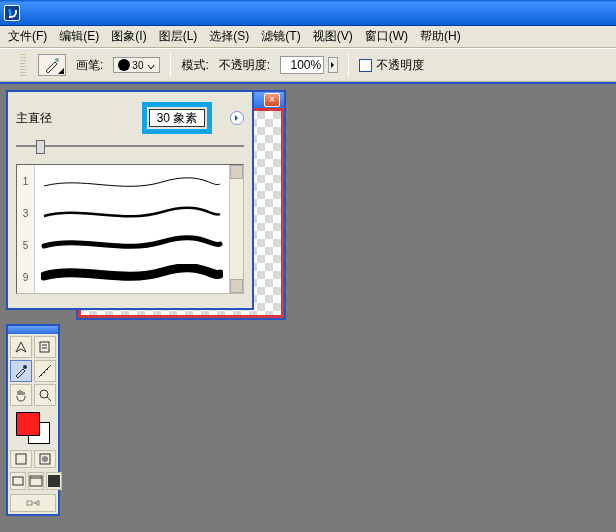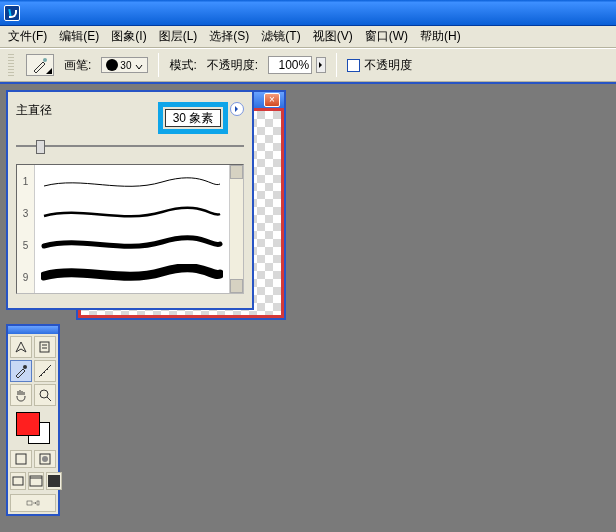--- a/index.html
+++ b/index.html
@@ -4,21 +4,21 @@
 <style>
 * { margin: 0; padding: 0; box-sizing: border-box; font-family: "Microsoft YaHei", Arial, sans-serif; font-size: 12px; }
 body { width: 616px; height: 532px; background: #7a7a7a; overflow: hidden; }
 .titlebar { height: 26px; background: linear-gradient(#0a5fd6, #3d8fff 10%, #0a5fd6); color: #fff; display: flex; align-items: center; padding: 0 4px; border-bottom: 1px solid #003a9e; }
 .titlebar .icon { width: 16px; height: 16px; background: #0b3d91; border: 1px solid #fff; margin-right: 6px; border-radius: 2px; display: flex; align-items: center; justify-content: center; position: relative; }
 .titlebar .icon::before { content: ""; width: 2px; height: 8px; background: #00bfff; position: absolute; left: 4px; transform: rotate(-10deg); }
 .titlebar .icon::after { content: ""; width: 6px; height: 6px; border: 2px solid #fff; border-top: none; border-left: none; border-radius: 0 0 6px 0; position: absolute; right: 2px; bottom: 2px; }
 .titlebar .title { font-weight: bold; letter-spacing: 1px; }
 .menubar { height: 22px; background: #e8e6d8; display: flex; align-items: center; padding: 0 2px; border-bottom: 1px solid #b5b39e; }
 .menubar .item { padding: 2px 6px; cursor: default; }
-.optionbar { height: 34px; background: #e8e6d8; display: flex; align-items: center; padding: 0 8px; gap: 10px; border-top: 1px solid #fff; border-bottom: 1px solid #b5b39e; }
+.optionbar { height: 34px; background: #e8e6d8; display: flex; align-items: center; padding: 0 20px; gap: 10px; border-top: 1px solid #fff; border-bottom: 1px solid #b5b39e; }
 .optionbar .grip { width: 6px; height: 22px; background: repeating-linear-gradient(#c4c2ae 0 1px, transparent 1px 3px); margin-right: 2px; }
 .optionbar .tool-ind { width: 28px; height: 22px; border: 1px solid #999; background: #f4f2e8; display: flex; align-items: center; justify-content: center; position: relative; }
 .optionbar .tool-ind svg { width: 18px; height: 18px; }
 .optionbar .tool-ind::after { content: ""; position: absolute; right: 1px; bottom: 1px; border: 3px solid transparent; border-top-color: #000; border-right-color: #000; width: 0; height: 0; transform: rotate(90deg); }
 .optionbar .lbl { color: #000; }
 .brush-chip { display: flex; align-items: flex-end; border: 1px solid #999; background: #f4f2e8; padding: 1px 4px; gap: 2px; }
 .brush-chip .dot { width: 12px; height: 12px; background: #000; border-radius: 50%; }
 .brush-chip .sz { font-size: 10px; }
 .brush-chip .chev { width: 8px; height: 8px; margin-left: 2px; }
 .sep { width: 1px; height: 24px; background: #b5b39e; border-right: 1px solid #fff; }
@@ -31,21 +31,21 @@
 .pct .arrow::after { content: ""; border: 3px solid transparent; border-left-color: #000; margin-left: 2px; }
 .chk { display: flex; align-items: center; gap: 4px; }
 .chk .box { width: 13px; height: 13px; border: 1px solid #1b4db3; background: #fff; }
 .workspace { display: flex; height: calc(100% - 82px); border-top: 2px solid #2754c5; position: relative; }
 .canvas-area { flex: 1; background: #7a7a7a; position: relative; }
 .redbox-bg { position: absolute; left: 76px; top: 6px; width: 210px; height: 230px; background: #d43939; border: 2px solid #2754c5; }
 .redbox-bg .tb { height: 16px; background: linear-gradient(#6aa3ff,#2e6fe0); display: flex; justify-content: flex-end; align-items: center; padding: 0 4px; }
 .redbox-bg .close { width: 16px; height: 14px; background: linear-gradient(#f49b7a,#d14a22); border: 1px solid #fff; color: #fff; font-size: 10px; text-align: center; line-height: 12px; border-radius: 2px; }
 .redbox-bg .checker { margin: 3px; height: calc(100% - 22px); background: repeating-conic-gradient(#fff 0 25%, #d8d8d8 0 50%) 0 0/16px 16px; }
 .brush-panel { position: absolute; left: 6px; top: 6px; width: 248px; background: #e8e6d8; border: 2px solid #2754c5; z-index: 5; padding-bottom: 8px; }
-.bp-top { display: flex; padding: 10px 8px 4px 8px; gap: 0; }
+.bp-top { display: flex; align-items: center; padding: 10px 8px 4px 8px; gap: 16px; }
 .bp-label { flex: 0 0 auto; }
 .bp-input { width: 56px; height: 18px; border: 1px solid #333; background: #fff; text-align: center; }
 .highlight-box { border: 5px solid #0ea5e9; padding: 2px; display: inline-flex; }
 .bp-play { width: 14px; height: 14px; border: 1px solid #7a96df; border-radius: 50%; background: #fff; display: flex; align-items: center; justify-content: center; margin-left: 2px; }
 .bp-play::after { content: ""; border: 3px solid transparent; border-left-color: #1b4db3; margin-left: 2px; }
 .slider { margin: 0 8px 10px 8px; height: 16px; position: relative; }
 .slider .track { position: absolute; top: 7px; left: 0; right: 0; height: 2px; background: #888; }
 .slider .thumb { position: absolute; top: 2px; left: 20px; width: 9px; height: 14px; background: #ddd; border: 1px solid #666; }
 .preset { margin: 6px 8px; border: 1px inset #bbb; background: #fff; height: 130px; display: flex; }
 .preset .labels { width: 18px; display: flex; flex-direction: column; justify-content: space-around; align-items: center; background: #f7f5ea; border-right: 1px solid #ccc; }

